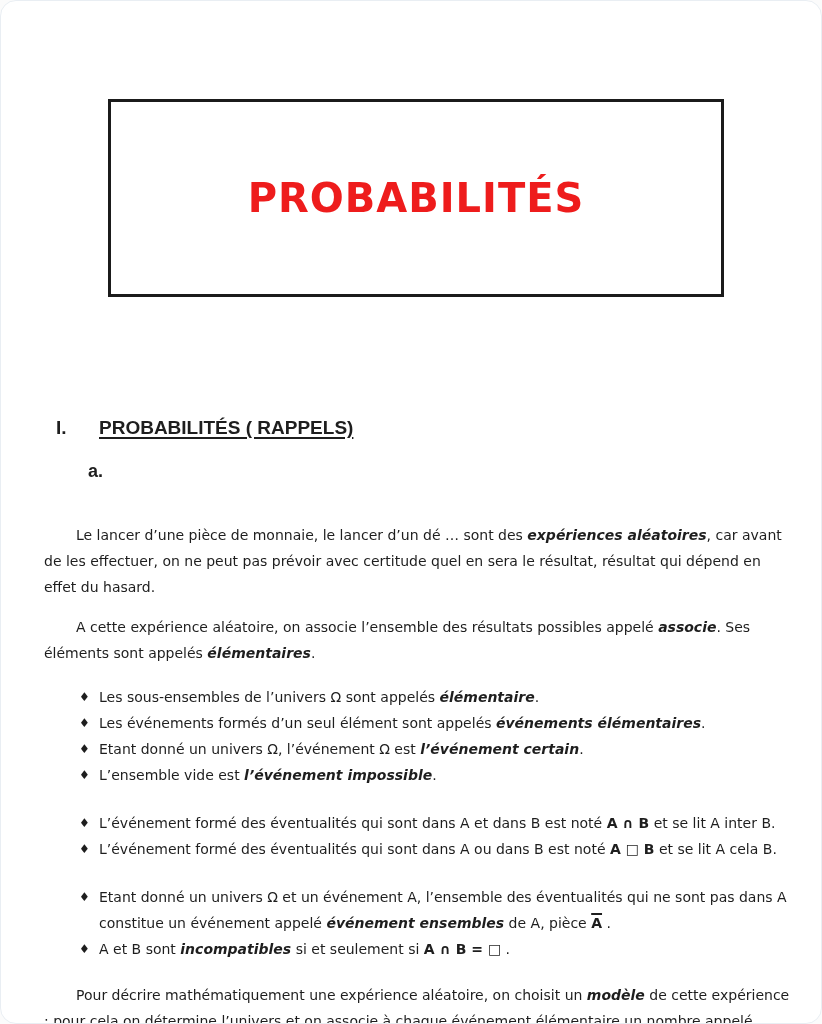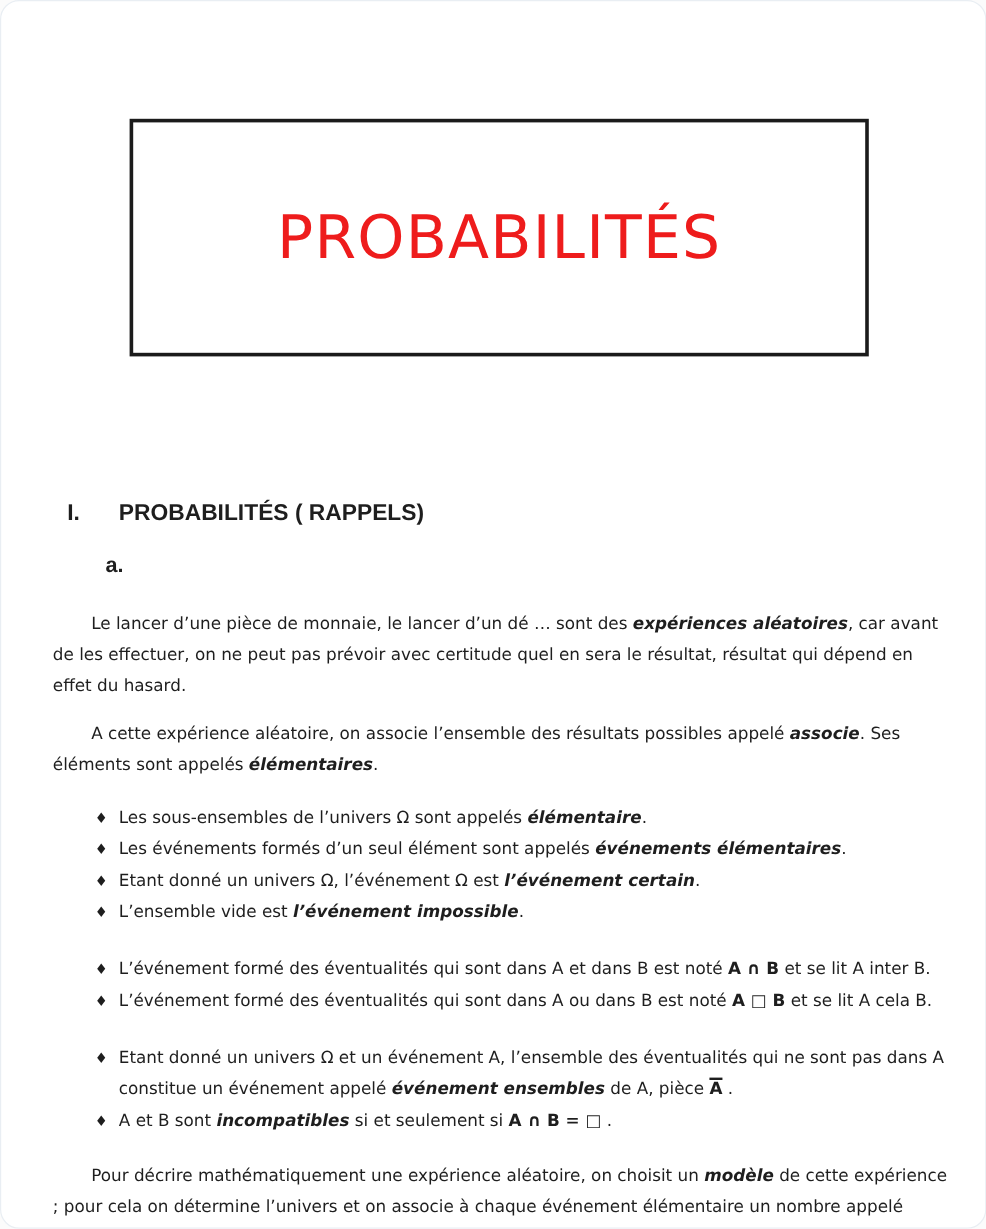--- a/index.html
+++ b/index.html
@@ -22,22 +22,22 @@
   
   .title-box{
     box-sizing:border-box;
     margin:98px 0 0 107px;
     width:616px;height:198px;
     border:3px solid #1b1b1b;
     display:flex;align-items:center;justify-content:center;
     background:#ffffff;
   }
   .doc-title{
-    font-weight:normal;
-    font-size:50px;
+    font-weight:bold;
+    font-size:40px;
     letter-spacing:1px;
     color:#ee1c1c;
   }
   
   .h1{
     margin:120px 30px 0 55px;
     font-weight:bold;
     font-size:19px;
     font-family:"Liberation Sans","DejaVu Sans",sans-serif;
     display:flex;
@@ -45,32 +45,33 @@
   .h1 .num{width:43px;flex:0 0 auto;}
   .h2{
     margin:22px 30px 0 87px;
     font-weight:bold;
     font-size:18px;
     font-family:"Liberation Sans","DejaVu Sans",sans-serif;
     display:flex;
   }
   .h2 .num{width:26px;flex:0 0 auto;}
   .u{
+    text-decoration:underline;
     text-decoration-thickness:2px;
     text-underline-offset:3px;
   }
   
   .para{
     margin:14px 28px 0 43px;
     font-size:14px;
     line-height:26px;
     text-indent:32px;
     text-align:left;
   }
-  .para.first{margin-top:25px;}
+  .para.first{margin-top:40px;}
   .para.last{margin-top:20px;}
   
   .blist{margin:18px 26px 0 78px;}
   .blist.tight{margin-top:22px;}
   .li{
     display:flex;
     font-size:14px;
     line-height:26px;
     align-items:flex-start;
   }

